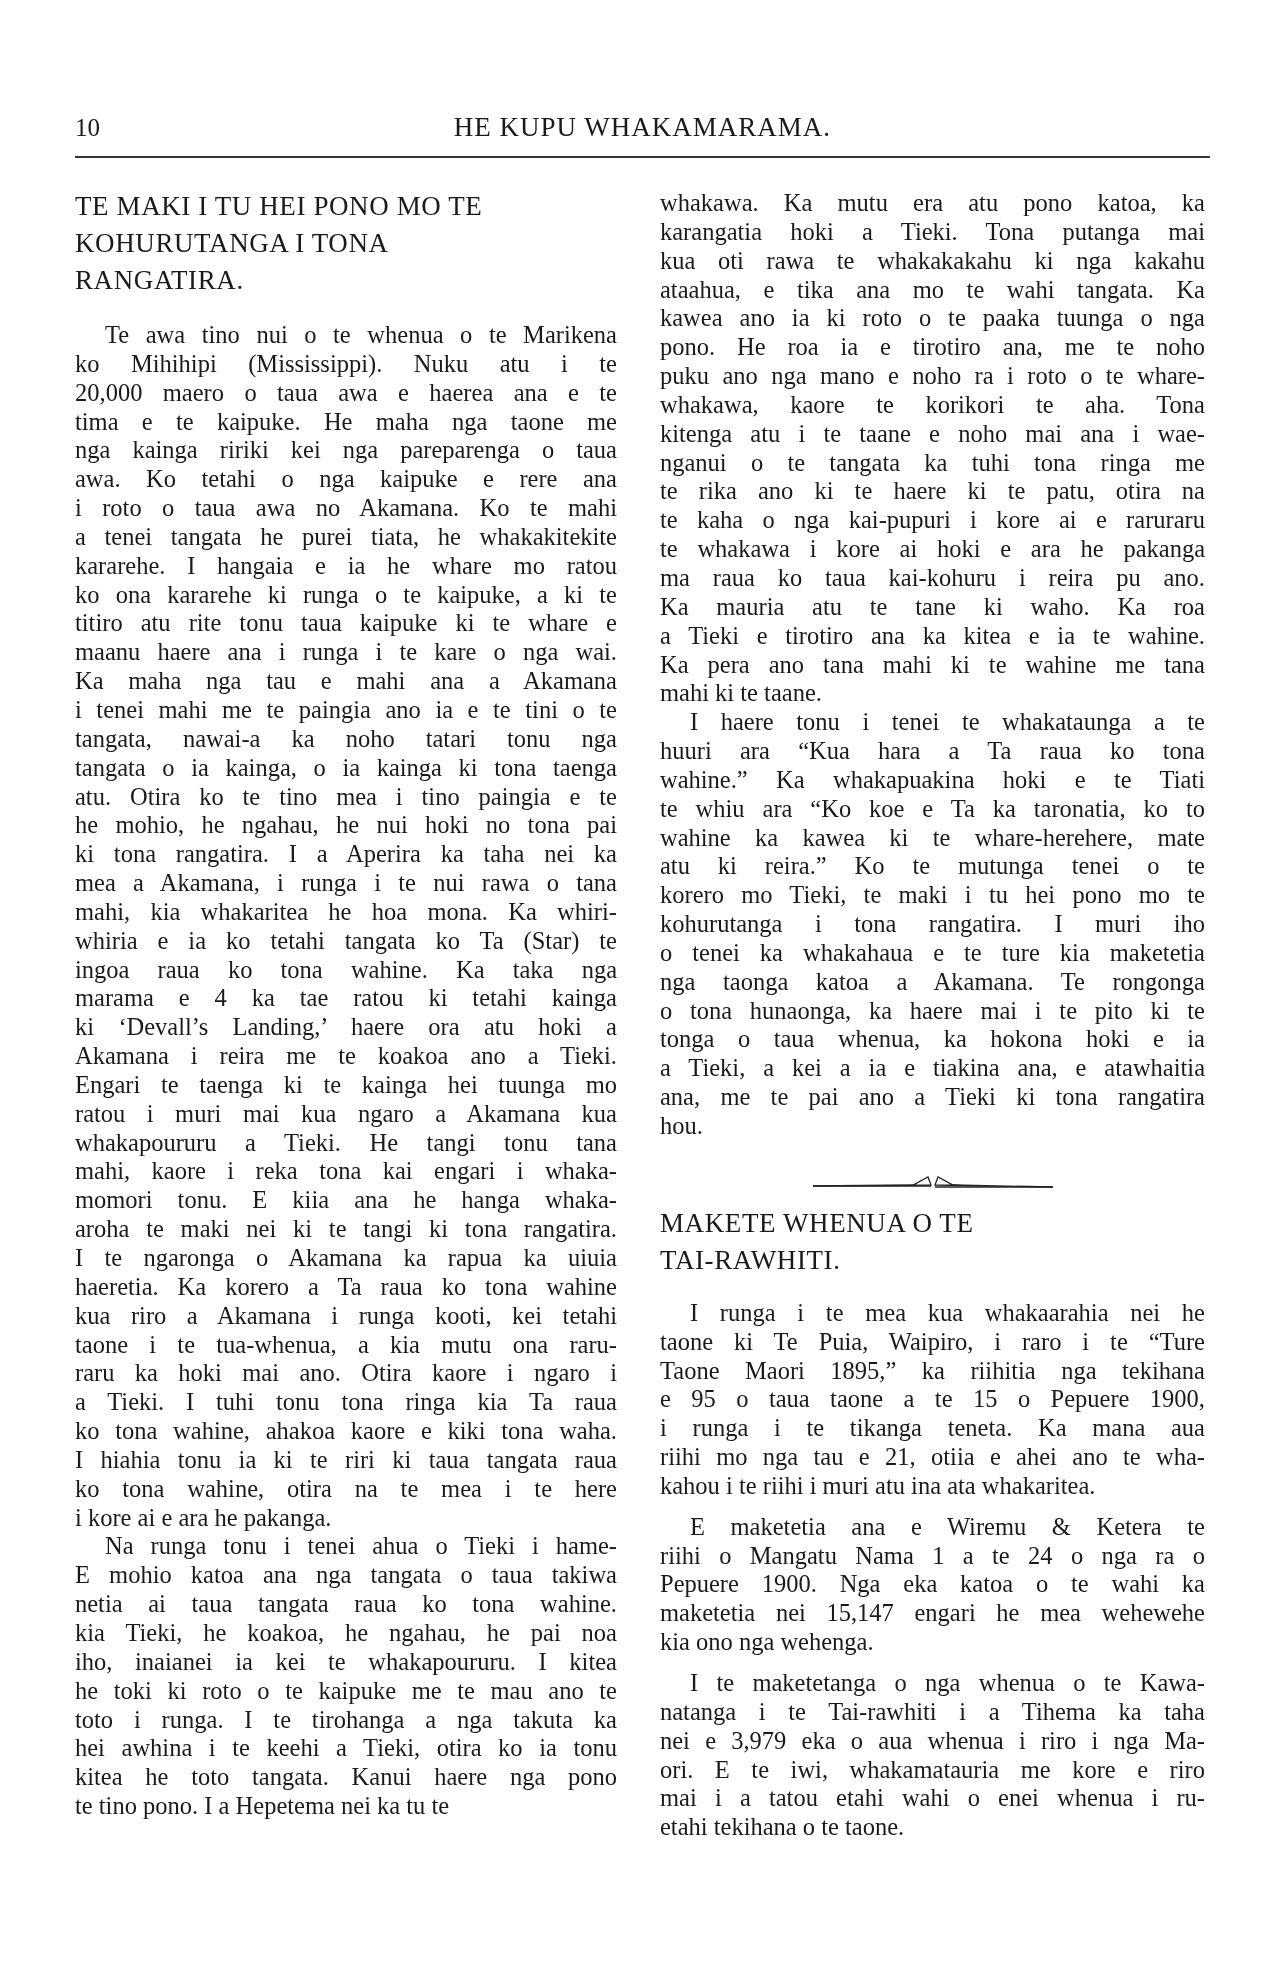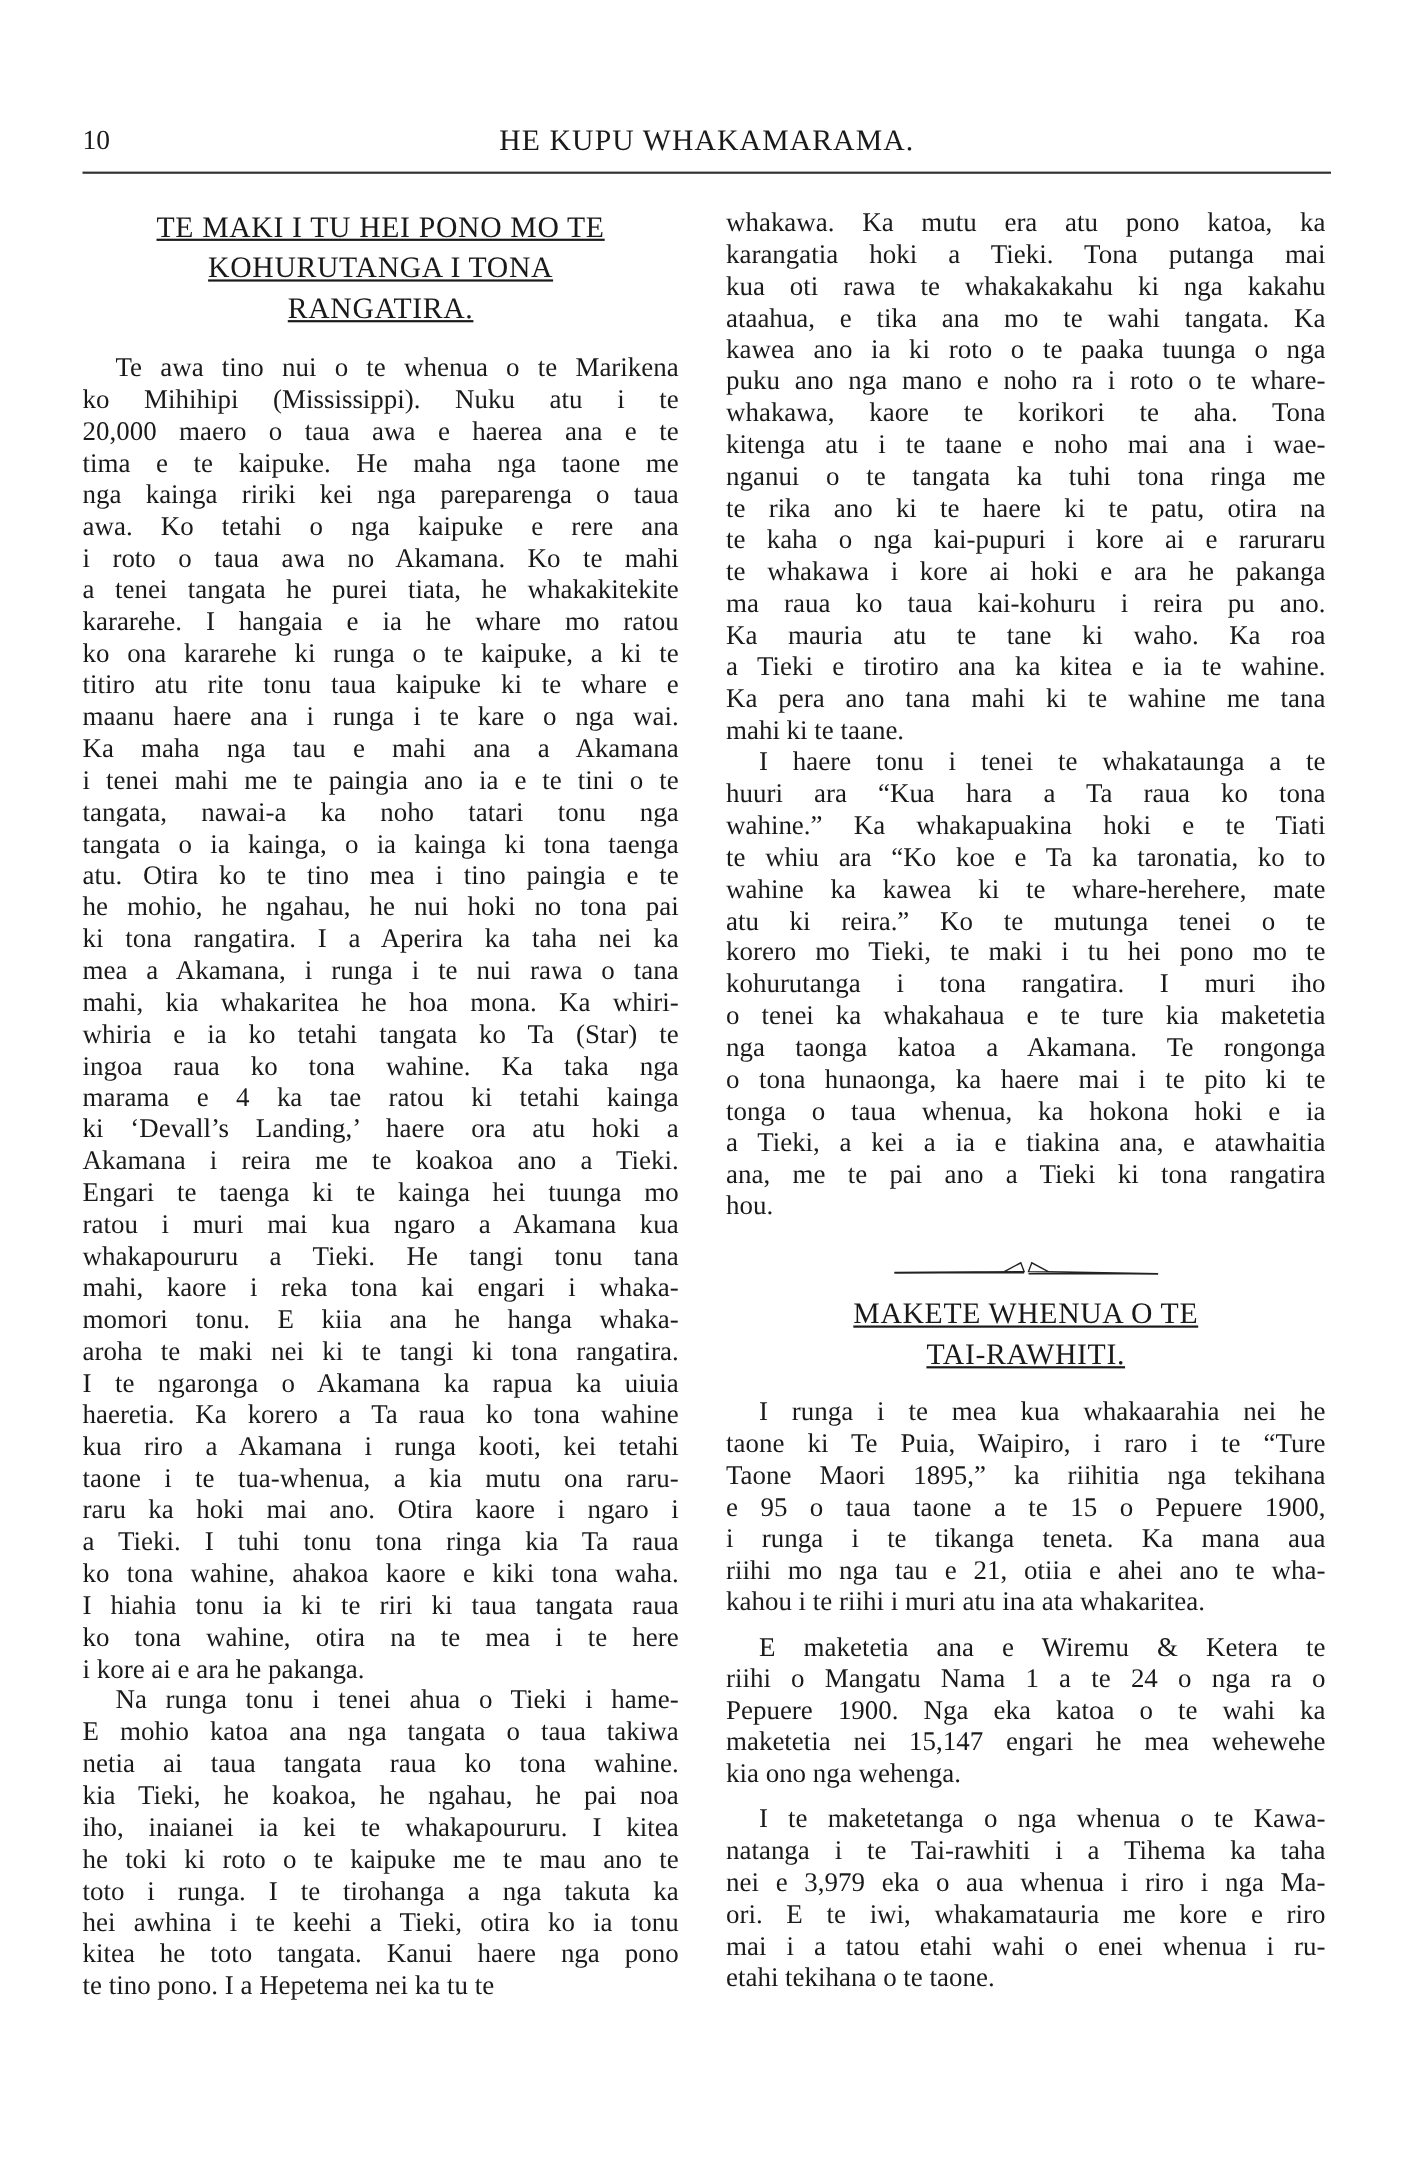--- a/index.html
+++ b/index.html
@@ -11,22 +11,22 @@
                    font-size:27px; letter-spacing:1px; }
   .header-rule { position:absolute; left:75px; top:156px; width:1135px; height:0;
                  border-top:2px solid #333; }
   .col { position:absolute; }
   .col-left { left:75px; top:188px; width:542px; }
   .col-right { left:660px; top:189px; width:545px; }
   .line { display:block; font-size:24.5px; line-height:28.85px; height:28.85px;
           white-space:nowrap; text-align:justify; text-align-last:justify; }
   .line.last { text-align-last:left; }
   .line.indent { padding-left:30px; }
-  .heading { text-align:center; font-size:27px; line-height:37px; letter-spacing:0.6px;
-             white-space:nowrap;text-decoration:underline; }
+  .heading { text-align:left; font-size:27px; line-height:37px; letter-spacing:0.6px;
+             white-space:nowrap; }
   .ornament { display:block; margin:0 auto; }
 </style>
 </head>
 <body>
 
 <div class="header">
   <span class="page-num">10</span>
   <span class="running-title">HE KUPU WHAKAMARAMA.</span>
 </div>
 <div class="header-rule"></div>
@@ -94,20 +94,21 @@
     </div>
 </div>
 
 <div class="col col-right">
   <div id="right-body">
       <span class="line">whakawa. Ka mutu era atu pono katoa, ka</span>
       <span class="line">karangatia hoki a Tieki. Tona putanga mai</span>
       <span class="line">kua oti rawa te whakakakahu ki nga kakahu</span>
       <span class="line">ataahua, e tika ana mo te wahi tangata. Ka</span>
       <span class="line">kawea ano ia ki roto o te paaka tuunga o nga</span>
+      <span class="line">pono. He roa ia e tirotiro ana, me te noho</span>
       <span class="line">puku ano nga mano e noho ra i roto o te whare-</span>
       <span class="line">whakawa, kaore te korikori te aha. Tona</span>
       <span class="line">kitenga atu i te taane e noho mai ana i wae-</span>
       <span class="line">nganui o te tangata ka tuhi tona ringa me</span>
       <span class="line">te rika ano ki te haere ki te patu, otira na</span>
       <span class="line">te kaha o nga kai-pupuri i kore ai e raruraru</span>
       <span class="line">te whakawa i kore ai hoki e ara he pakanga</span>
       <span class="line">ma raua ko taua kai-kohuru i reira pu ano.</span>
       <span class="line">Ka mauria atu te tane ki waho. Ka roa</span>
       <span class="line">a Tieki e tirotiro ana ka kitea e ia te wahine.</span>

